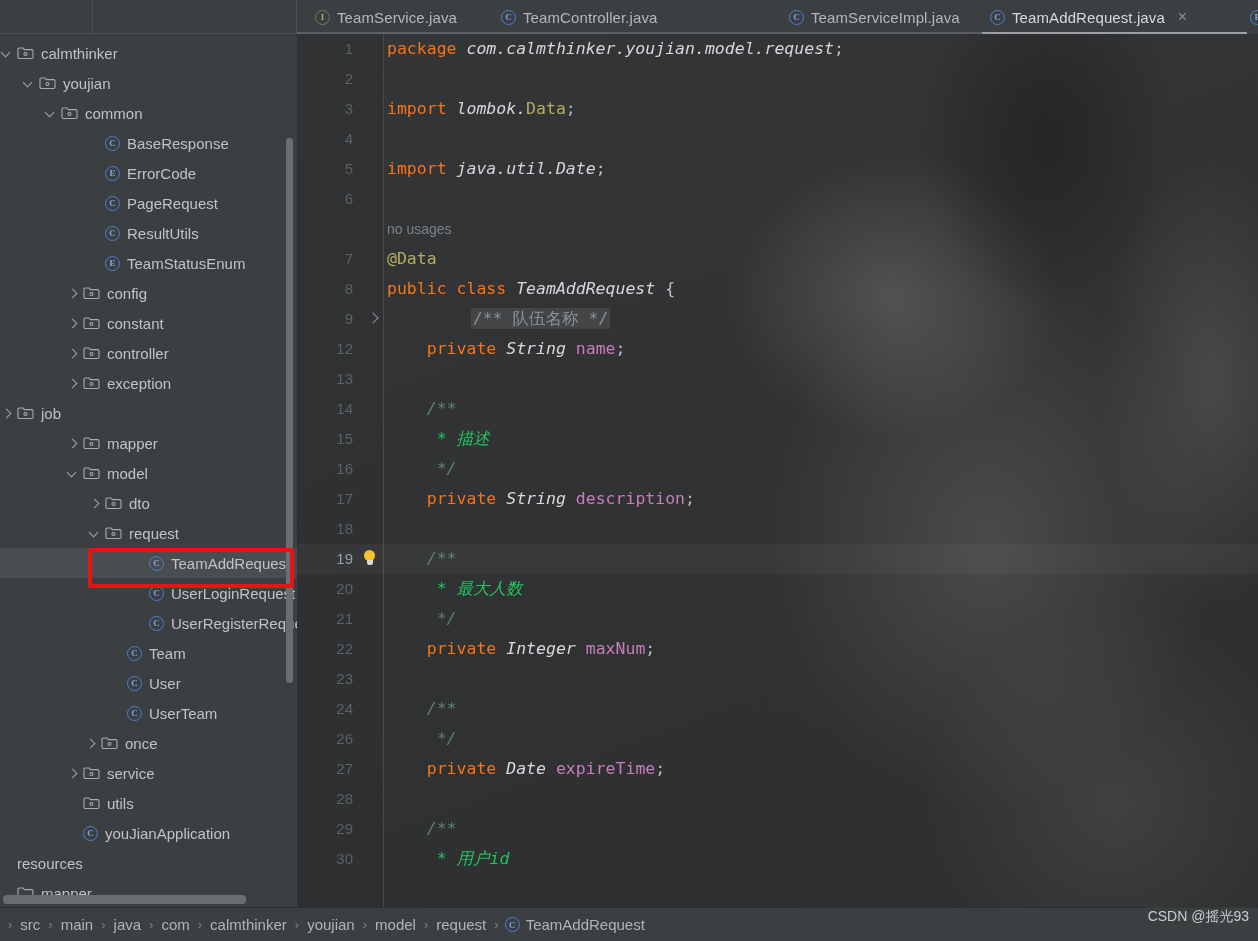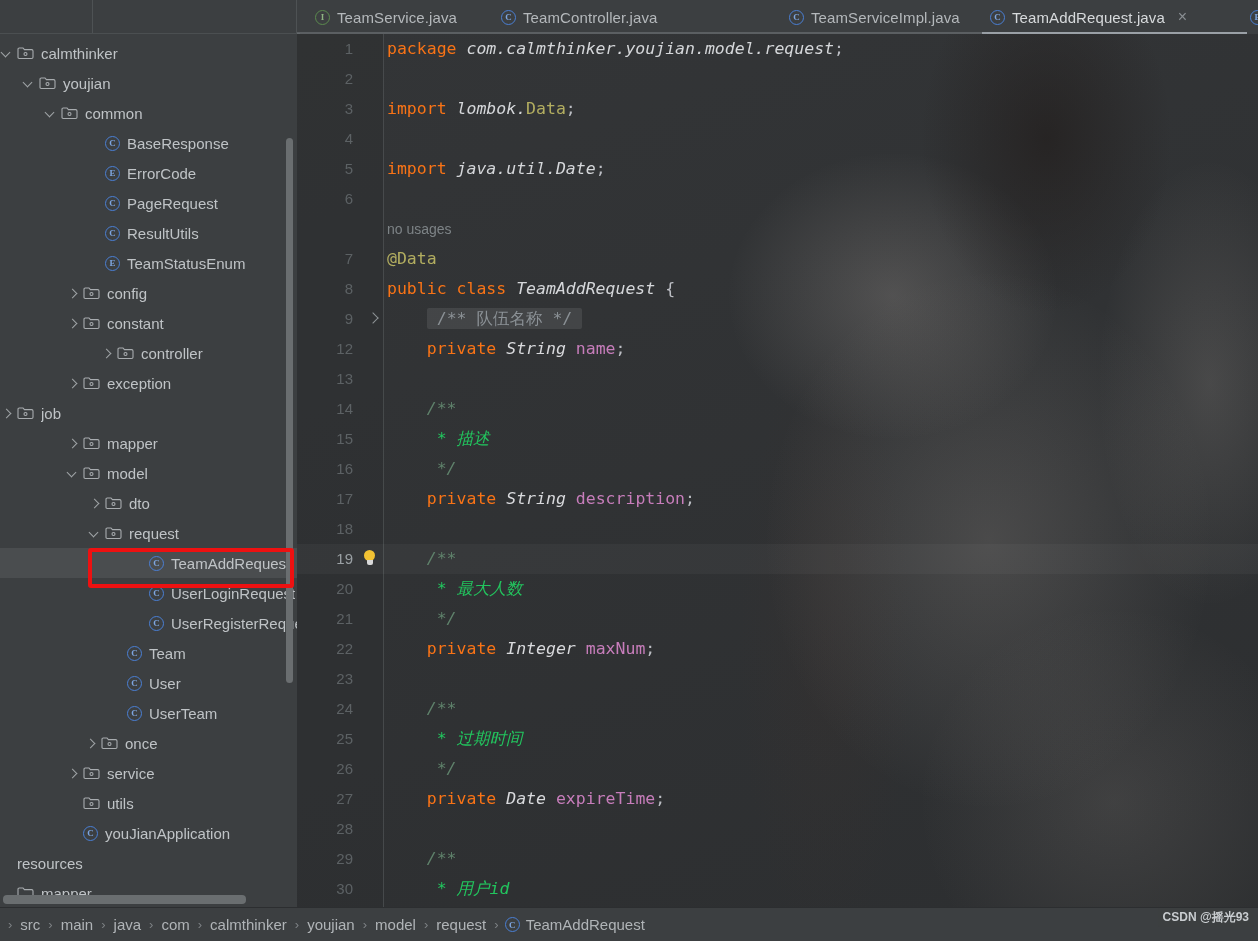--- a/index.html
+++ b/index.html
@@ -180,21 +180,21 @@
     position: absolute; left: 3.5px; top: 10px; width: 6px; height: 5px;
     background: #d9d9d9; border-radius: 0 0 2px 2px;
   }
   .hint-label {
     position: absolute; left: 90px; line-height: 30px;
     font-size: 14px; color: #7d8386;
     font-family: "Liberation Sans", sans-serif;
   }
   .folded {
     background: rgba(255,255,255,0.09);
-    padding: 1px 10px; border-radius: 2px;
+    padding: 1px 2px; border-radius: 2px; margin-left: 44px;
   }
 
   
   .kw  { color: #f97316; }
   .pkg { color: #d5d7da; font-style: italic; }
   .ann { color: #b3ae60; }
   .typ { color: #d9dadd; font-style: italic; }
   .fld { color: #c77dbb; }
   .cmt { color: #5f826b; font-style: italic; }
   .cmt2 { color: #22c55e; font-style: italic; }
@@ -211,23 +211,23 @@
     font-size: 15px; color: #b0b4b7;
     white-space: nowrap;
     border-top: 1px solid #2c2e30;
   }
   .crumb { padding: 0 2px; }
   .sep { color: #7d8184; padding: 0 6px; font-size: 13px; }
   .crumb-file { display: inline-flex; align-items: center; gap: 6px; }
 
   .watermark {
     position: absolute; right: 4px; bottom: 14px;
-    font-size: 12px; color: #c9cdd0;
+    font-size: 14px; color: #c9cdd0;
     background: rgba(60,63,65,0.65);
-    padding: 1px 5px; border-radius: 2px; font-weight: bold;
+    padding: 1px 5px; border-radius: 2px;
   }
 </style>
 </head>
 <body>
 
 <div id="app">
 
   <div class="topbar">
     <div class="topbar-divider"></div>
     <div class="topbar-divider2"></div>
@@ -329,21 +329,21 @@
         <div class="row" style="padding-left: 66px;">
           <span class="arrow closed"></span>
           <span class="folder">
             <svg width="17" height="14" viewBox="0 0 17 14">
               <path d="M1 3.2 C1 2.4 1.5 2 2.2 2 H6 L7.4 3.6 H14.6 C15.4 3.6 16 4.1 16 4.9 V11.3 C16 12 15.4 12.5 14.6 12.5 H2.2 C1.5 12.5 1 12 1 11.3 Z" fill="none" stroke="#a8acaf" stroke-width="1.1"></path>
               <circle cx="8.5" cy="8" r="1.5" fill="none" stroke="#a8acaf" stroke-width="1.1"></circle>
             </svg>
           </span>
           <span class="lbl">constant</span>
         </div>
-        <div class="row" style="padding-left: 100px;">
+        <div class="row" style="padding-left: 66px;">
           <span class="arrow closed"></span>
           <span class="folder">
             <svg width="17" height="14" viewBox="0 0 17 14">
               <path d="M1 3.2 C1 2.4 1.5 2 2.2 2 H6 L7.4 3.6 H14.6 C15.4 3.6 16 4.1 16 4.9 V11.3 C16 12 15.4 12.5 14.6 12.5 H2.2 C1.5 12.5 1 12 1 11.3 Z" fill="none" stroke="#a8acaf" stroke-width="1.1"></path>
               <circle cx="8.5" cy="8" r="1.5" fill="none" stroke="#a8acaf" stroke-width="1.1"></circle>
             </svg>
           </span>
           <span class="lbl">controller</span>
         </div>
         <div class="row" style="padding-left: 66px;">
@@ -580,24 +580,20 @@
           <span class="ctext"><span class="pun">    </span><span class="kw">private </span><span class="typ">Integer</span><span class="pun"> </span><span class="fld">maxNum</span><span class="pun">;</span></span>
         </div>
         <div class="cline">
           <span class="lnum">23</span>
         </div>
         <div class="cline">
           <span class="lnum">24</span>
           <span class="ctext"><span class="cmt">    /**</span></span>
         </div>
         <div class="cline">
-          <span class="lnum">25</span>
-          <span class="ctext"><span class="cmt2">     * 过期时间</span></span>
-        </div>
-        <div class="cline">
           <span class="lnum">26</span>
           <span class="ctext"><span class="cmt">     */</span></span>
         </div>
         <div class="cline">
           <span class="lnum">27</span>
           <span class="ctext"><span class="pun">    </span><span class="kw">private </span><span class="typ">Date</span><span class="pun"> </span><span class="fld">expireTime</span><span class="pun">;</span></span>
         </div>
         <div class="cline">
           <span class="lnum">28</span>
         </div>

